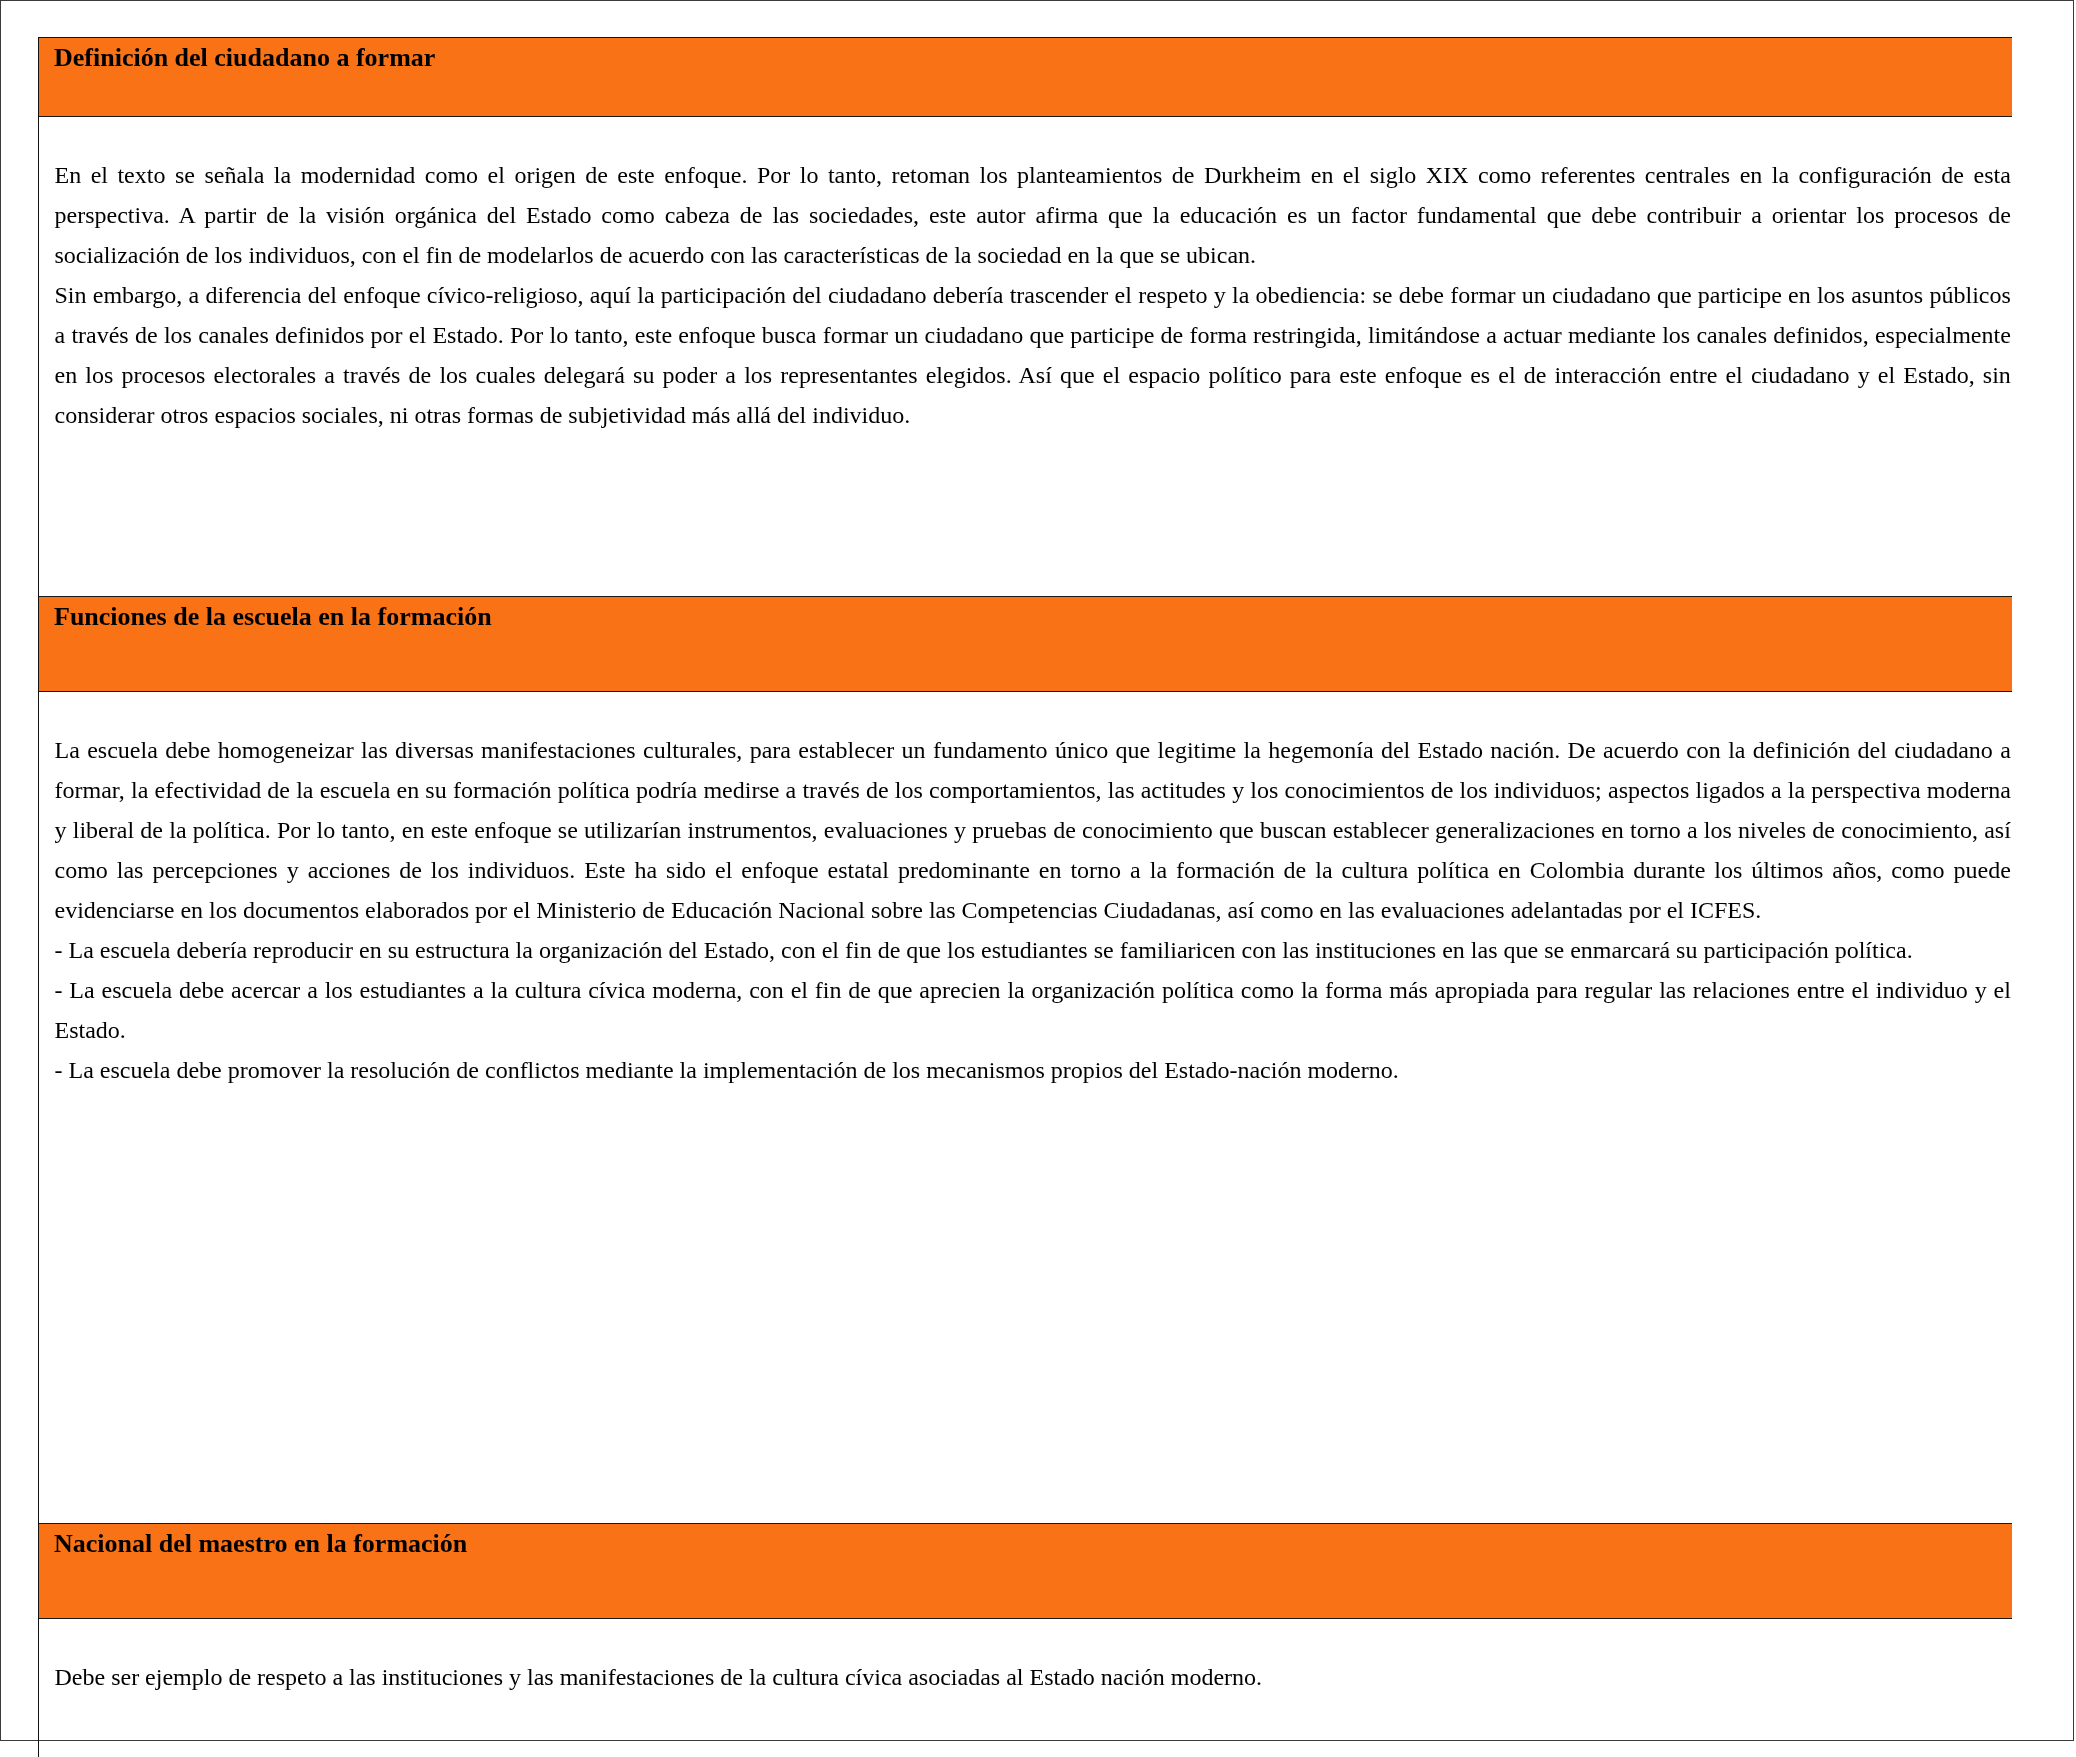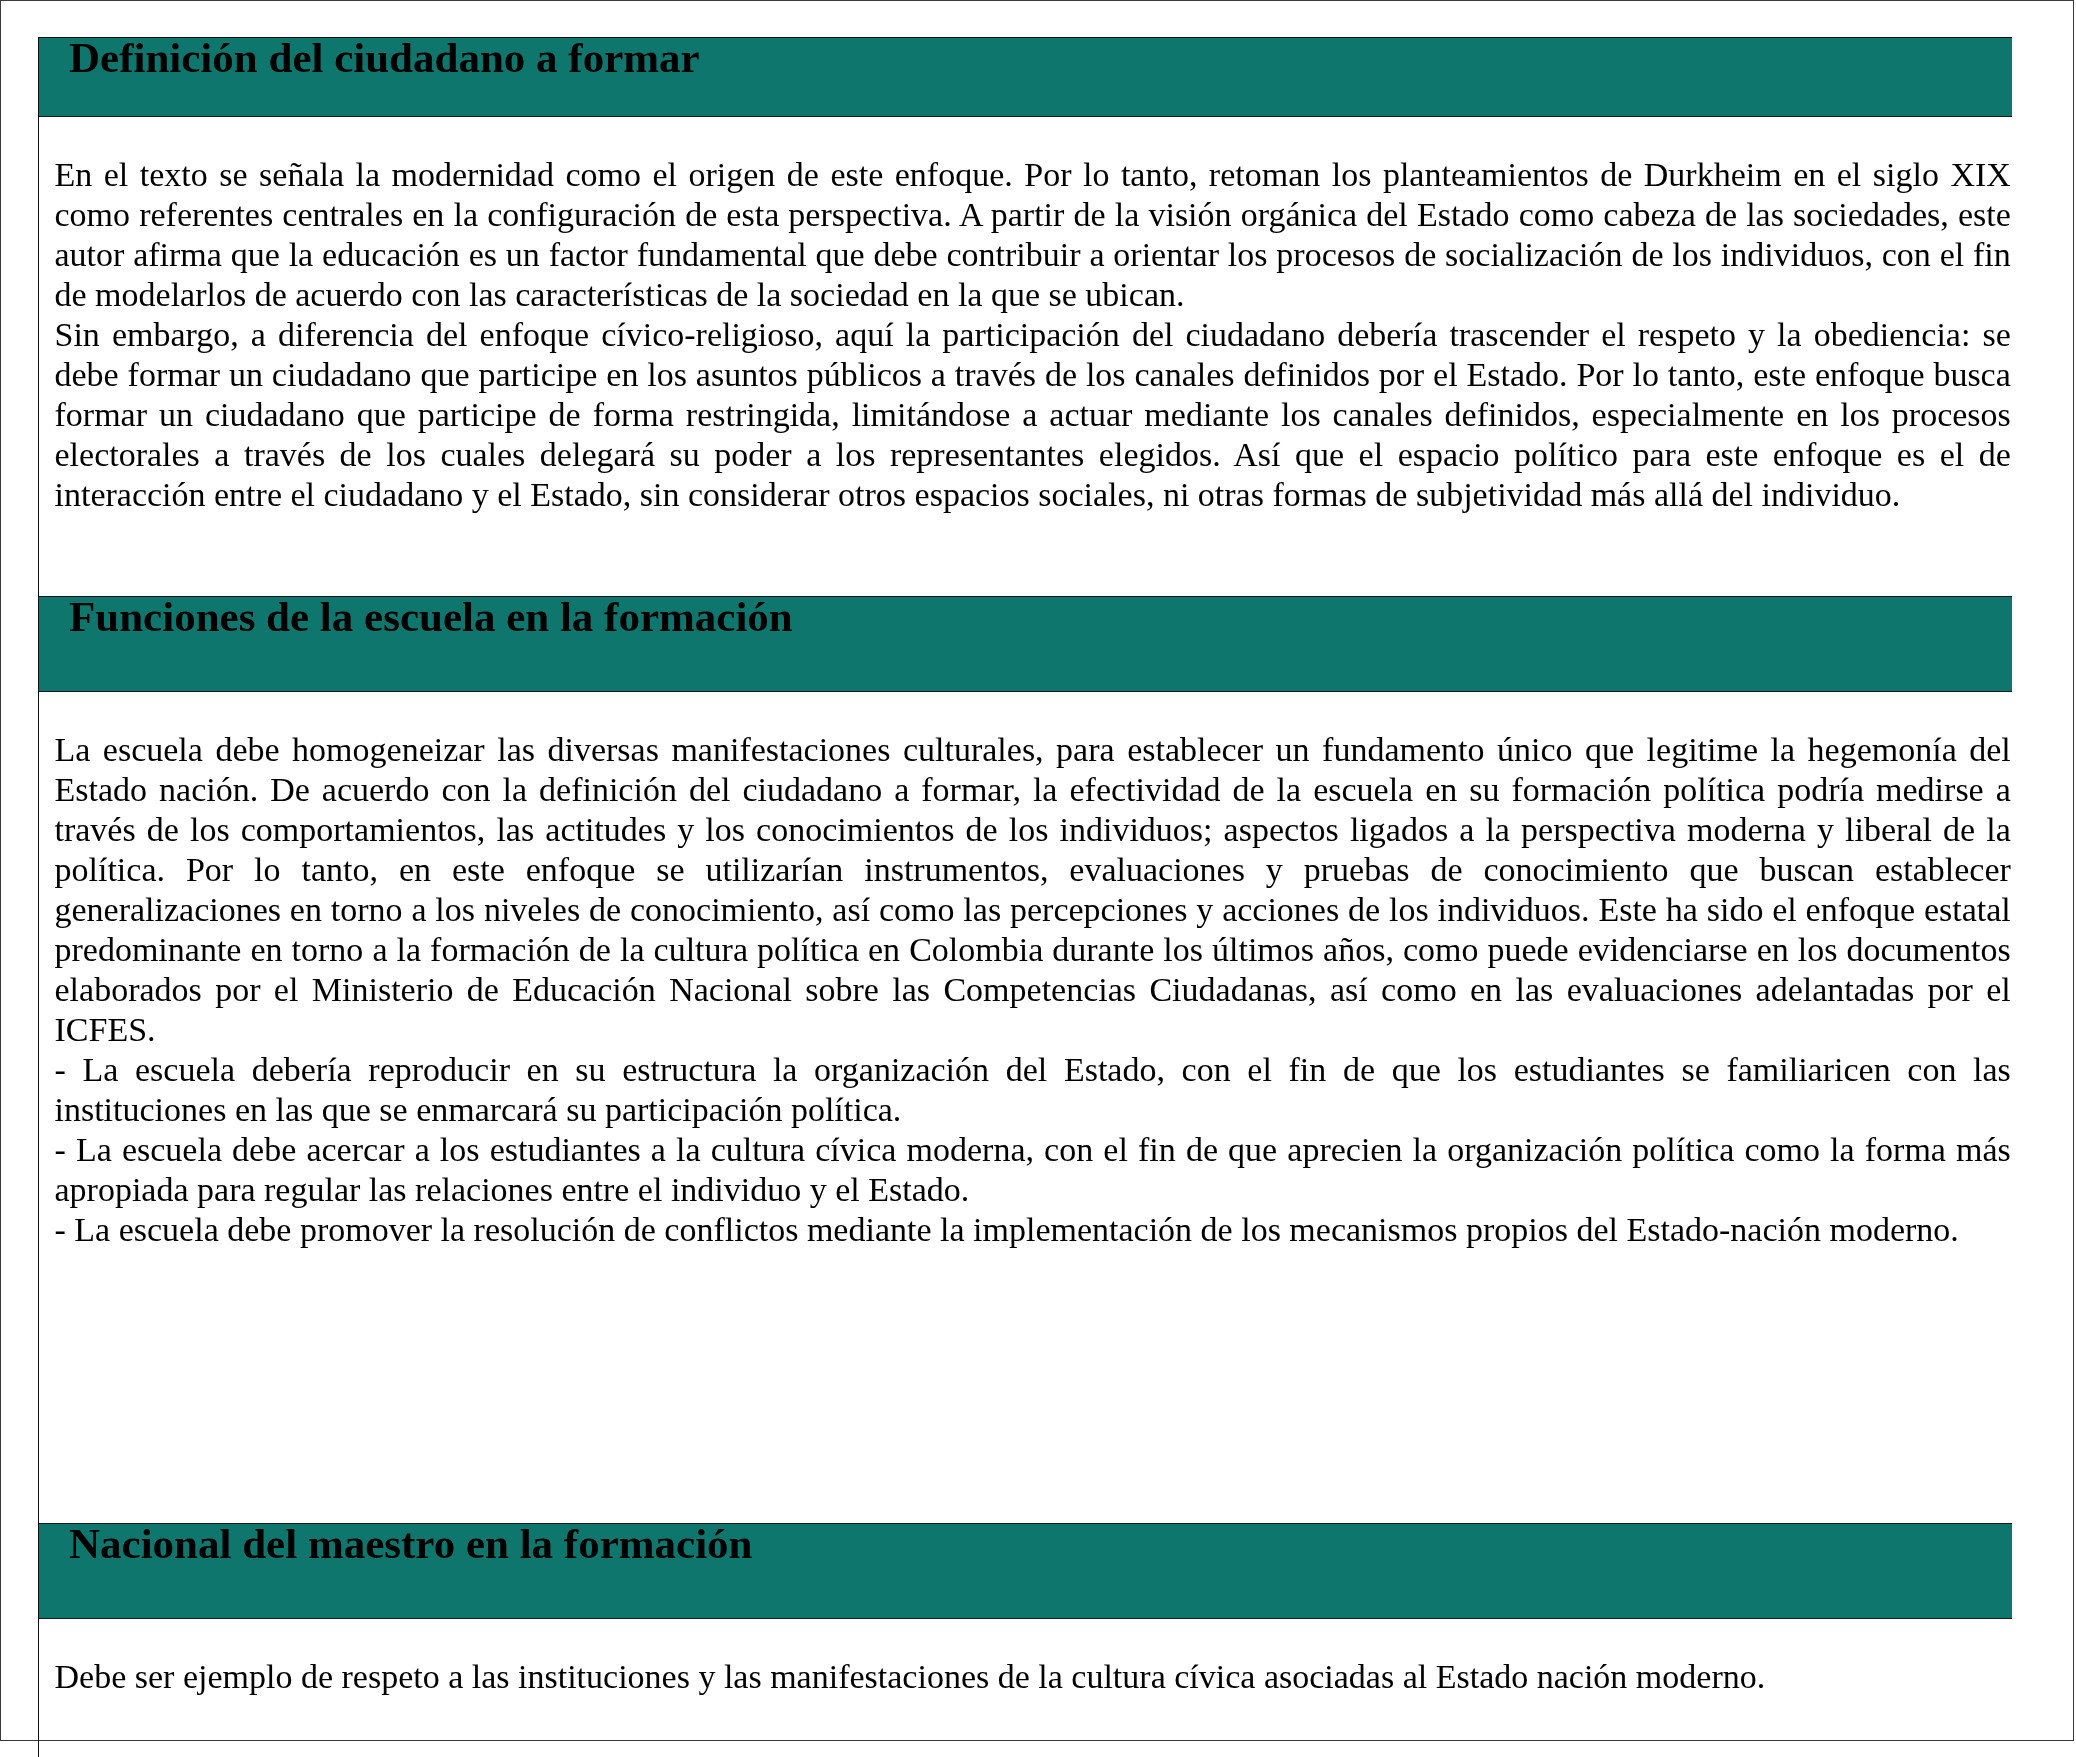--- a/index.html
+++ b/index.html
@@ -28,38 +28,38 @@
       position: absolute;
       left: 38px;
       top: 37px;
       width: 1974px;
       border-left: 1.9px solid #111111;
       border-top: 1.9px solid #111111;
       border-bottom: 2.5px solid #111111;
       box-sizing: border-box;
     }
     .section-head {
-      background: #0f766e;
+      background: #f97316;
       height: 79px;
       box-sizing: border-box;
-      padding: 0 0 0 30px;
+      padding: 0 0 0 15px;
       font-weight: bold;
-      font-size: 43px;
+      font-size: 26px;
       line-height: 40px;
       border-bottom: 1.9px solid #1a1a1a;
       white-space: nowrap;
     }
     .section-head.follow {
       border-top: 1.9px solid #1a1a1a;
       height: 96px;
     }
     .section-body {
       box-sizing: border-box;
       padding: 38px 1.2px 0 15.5px;
-      font-size: 34px;
+      font-size: 24px;
       line-height: 40px;
       text-align: justify;
     }
     .section-body.b1 { height: 479px; }
     .section-body.b2 { height: 831px; }
     .section-body.b3 { height: 241px; font-family: Liberation Serif, serif; }
     .para {
       margin: 0;
       text-align: justify;
       text-align-last: left;

